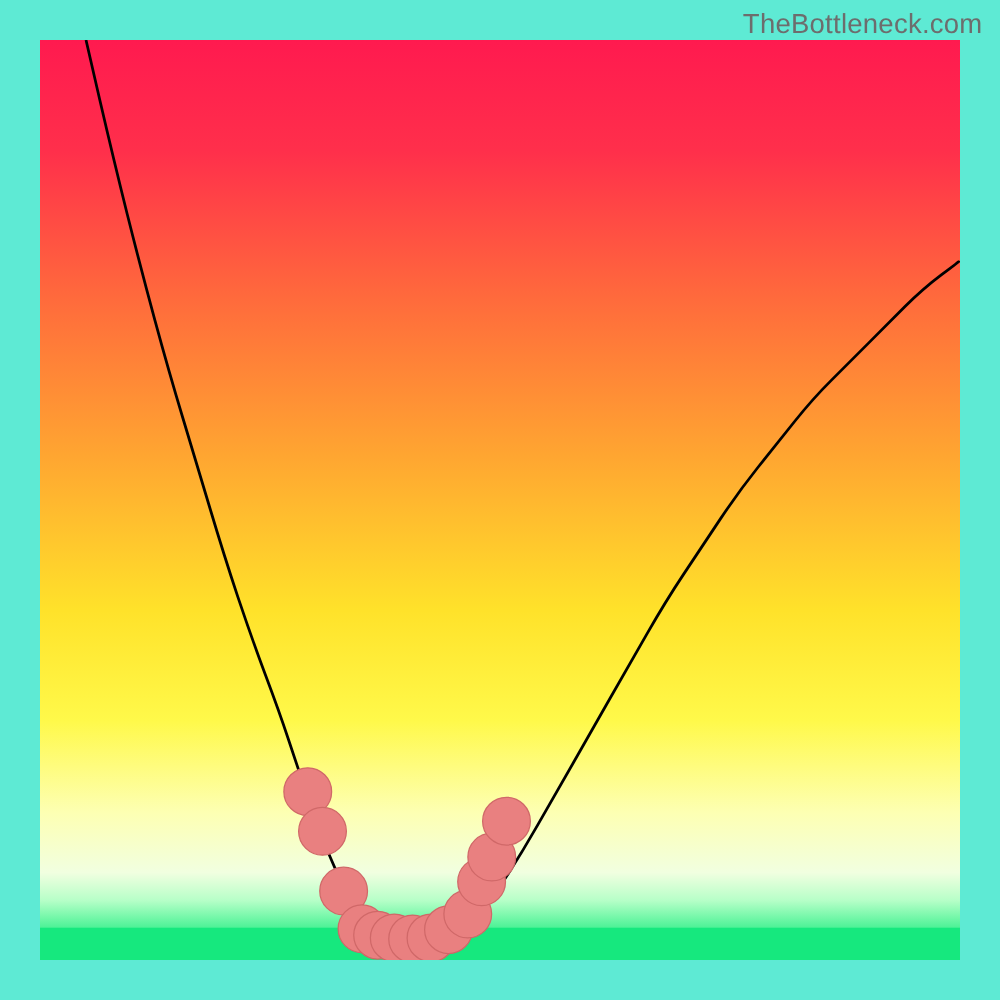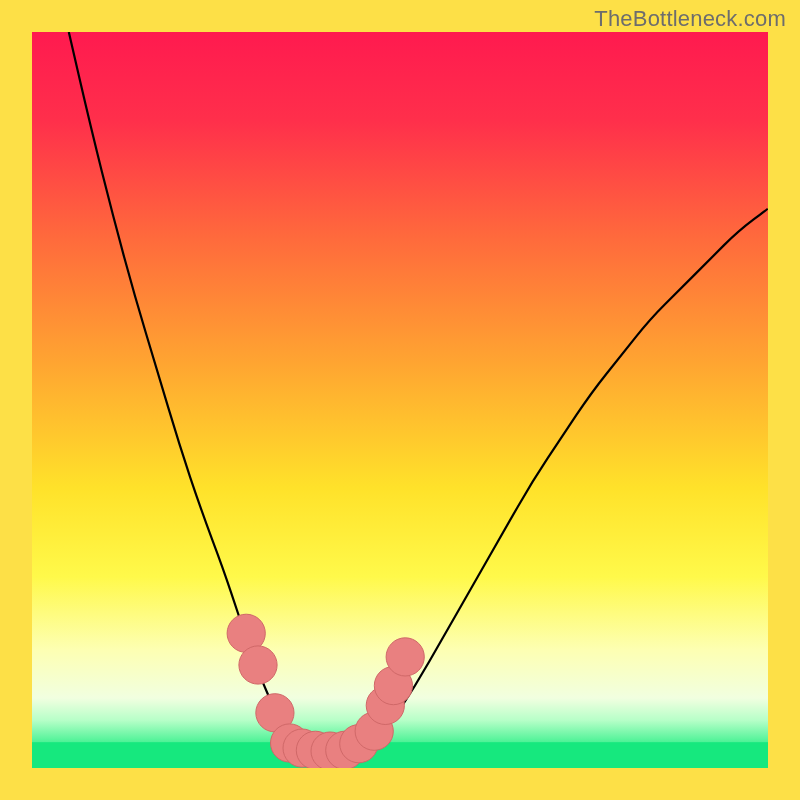--- a/index.html
+++ b/index.html
@@ -9,21 +9,21 @@
     height: 800px;
     background: #000;
     overflow: hidden;
     font-family: Arial, Helvetica, sans-serif;
   }
   .frame {
     position: absolute;
     top: 0; left: 0;
     width: 800px;
     height: 800px;
-    background: #fde047;
+    background: #5eead4;
   }
   .plot {
     position: absolute;
     top: 32px;
     left: 32px;
     width: 736px;
     height: 736px;
   }
   .watermark {
     position: absolute;

